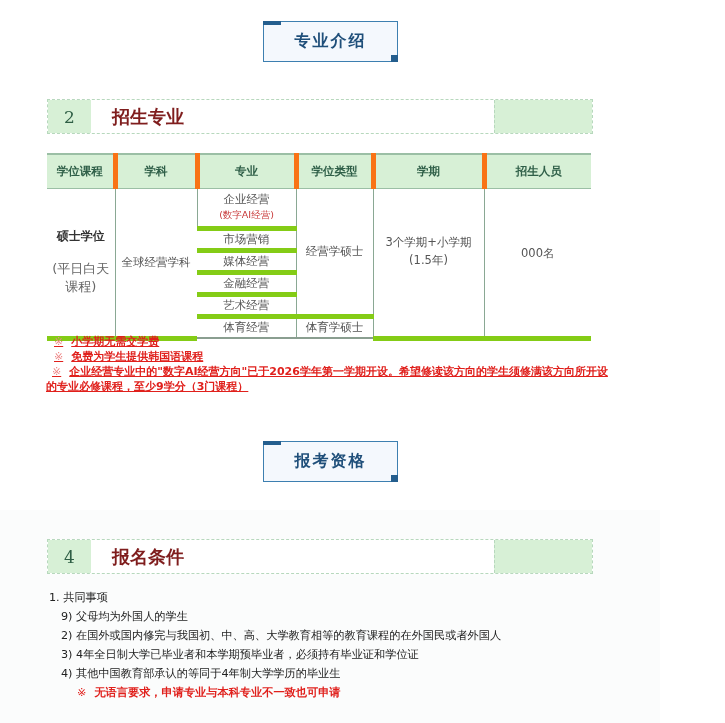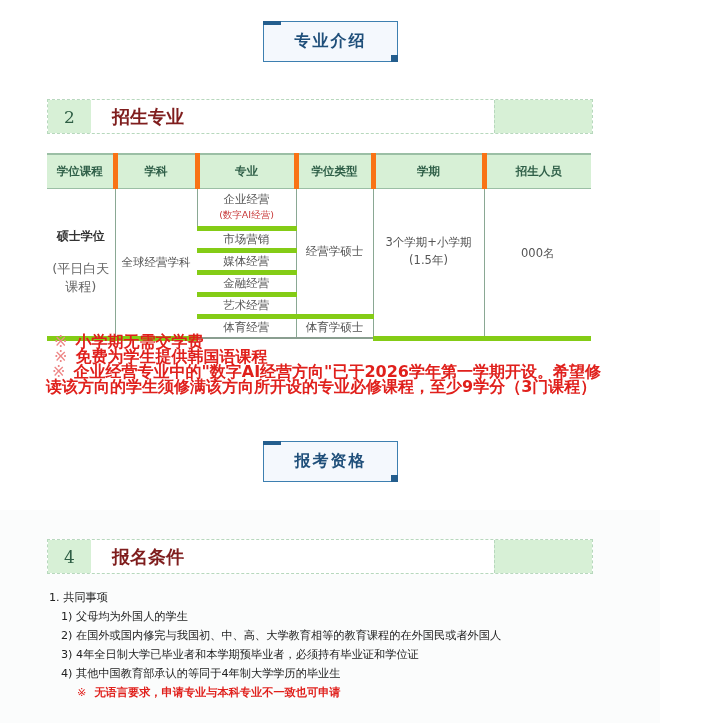--- a/index.html
+++ b/index.html
@@ -50,21 +50,21 @@
   }
   table.major td:first-child { border-left: none; }
   table.major tr.last td { border-bottom: 2px solid #8a9e90; margin-top: 48px; }
   table.major td.major-cell { height: 22px; font-size: 11.5px; color: #555; }
   .degree-main { font-weight: bold; color: #333; font-size: 12px; }
   .degree-sub { font-size: 13px; color: #666; margin-top: 15px; }
   .red-small { color: #c83a3a; font-size: 9.5px; }
 
   .notes {
     position: absolute; left: 48px; top: 334px; width: 560px;
-    font-size: 16px; line-height: 15px; color: #e0201c; font-weight: bold;
+    font-size: 11px; line-height: 15px; color: #e0201c; font-weight: bold; text-decoration: underline;
   }
   .notes .mark { color: #e88; font-weight: normal; margin: 0 8px 0 6px; }
 
   .offwhite {
     position: absolute; left: 0; top: 510px; width: 660px; height: 213px; background: #fbfcfc;
   }
 
   .reqs {
     position: absolute; left: 49px; top: 588px; font-size: 11.2px; color: #222; line-height: 19px;
   }
@@ -165,20 +165,20 @@
 <div class="offwhite"></div>
 
 <div class="sec-header" style="top:539px;">
   <div class="sec-num">4</div>
   <div class="sec-title">报名条件</div>
   <div class="sec-fill"></div>
 </div>
 
 <div class="reqs">
   <div>1. 共同事项</div>
-  <div class="sub">1)  父母均为外国人的学生</div>
+  <div class="sub">9)  父母均为外国人的学生</div>
   <div class="sub">2)  在国外或国内修完与我国初、中、高、大学教育相等的教育课程的在外国民或者外国人</div>
   <div class="sub">3)  4年全日制大学已毕业者和本学期预毕业者，必须持有毕业证和学位证</div>
   <div class="sub">4)  其他中国教育部承认的等同于4年制大学学历的毕业生</div>
   <div class="warn">
     <span class="mark">※</span><span class="ul">无语言要求，申请专业与本科专业不一致也可申请</span>
   </div>
 </div>
 
 </body></html>

